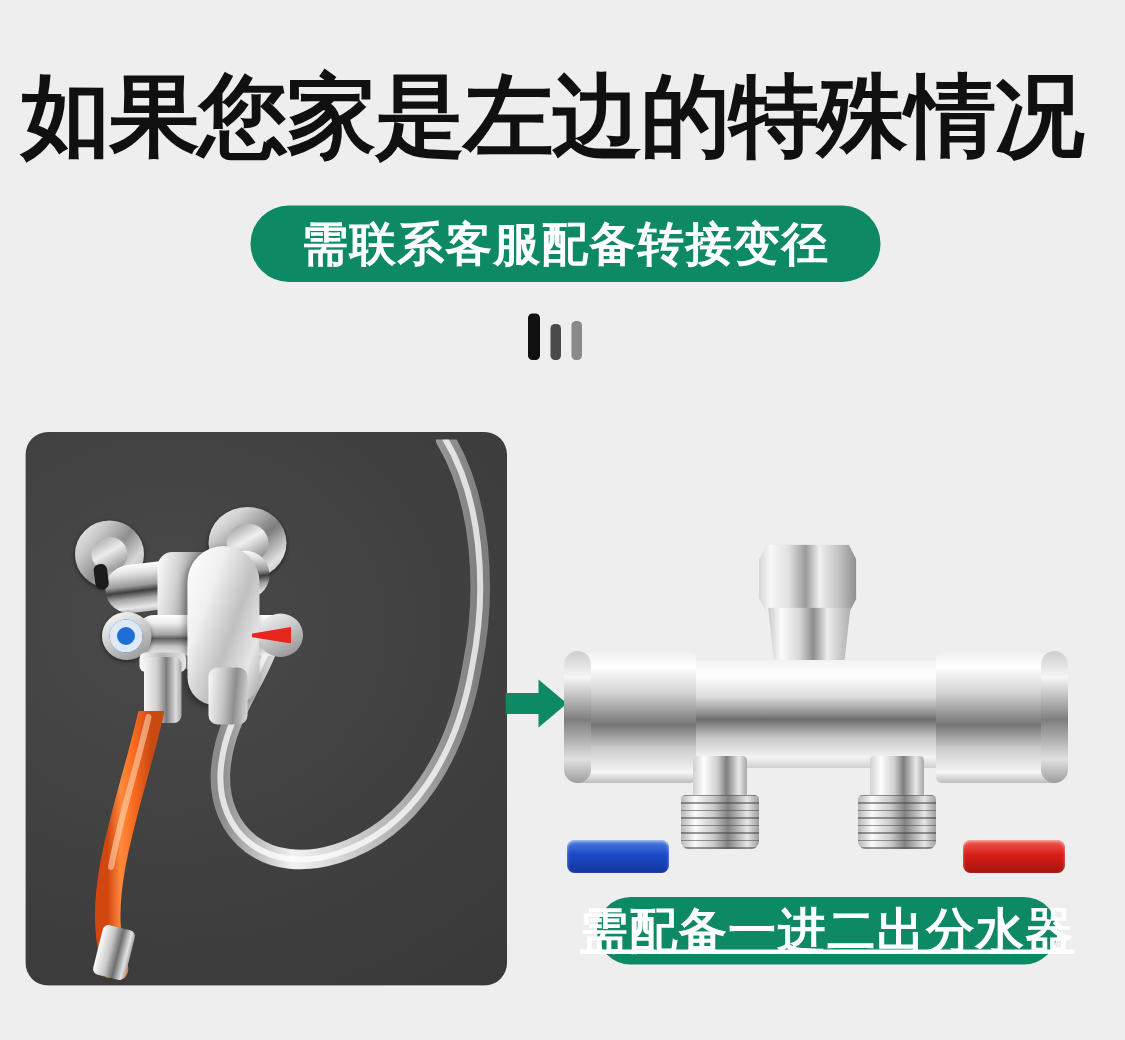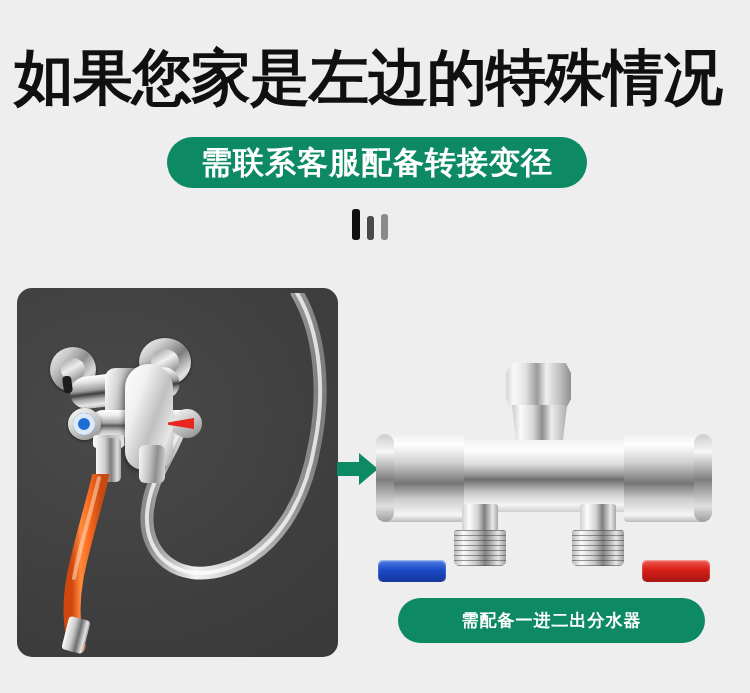--- a/index.html
+++ b/index.html
@@ -42,22 +42,23 @@
   }
   .pill-top{
     left:167px; top:137px;
     width:420px; height:51px;
     font-size:31px;
     letter-spacing:1px;
   }
   .pill-bottom{
     left:398px; top:598px;
     width:307px; height:45px;
-    font-size:17px;
+    font-size:32px;
     letter-spacing:1px;
+    text-decoration:underline;
   }
 
   
   .divider{
     position:absolute;
     left:352px; top:206px;
     width:46px; height:34px;
   }
   .divider i{
     position:absolute;

